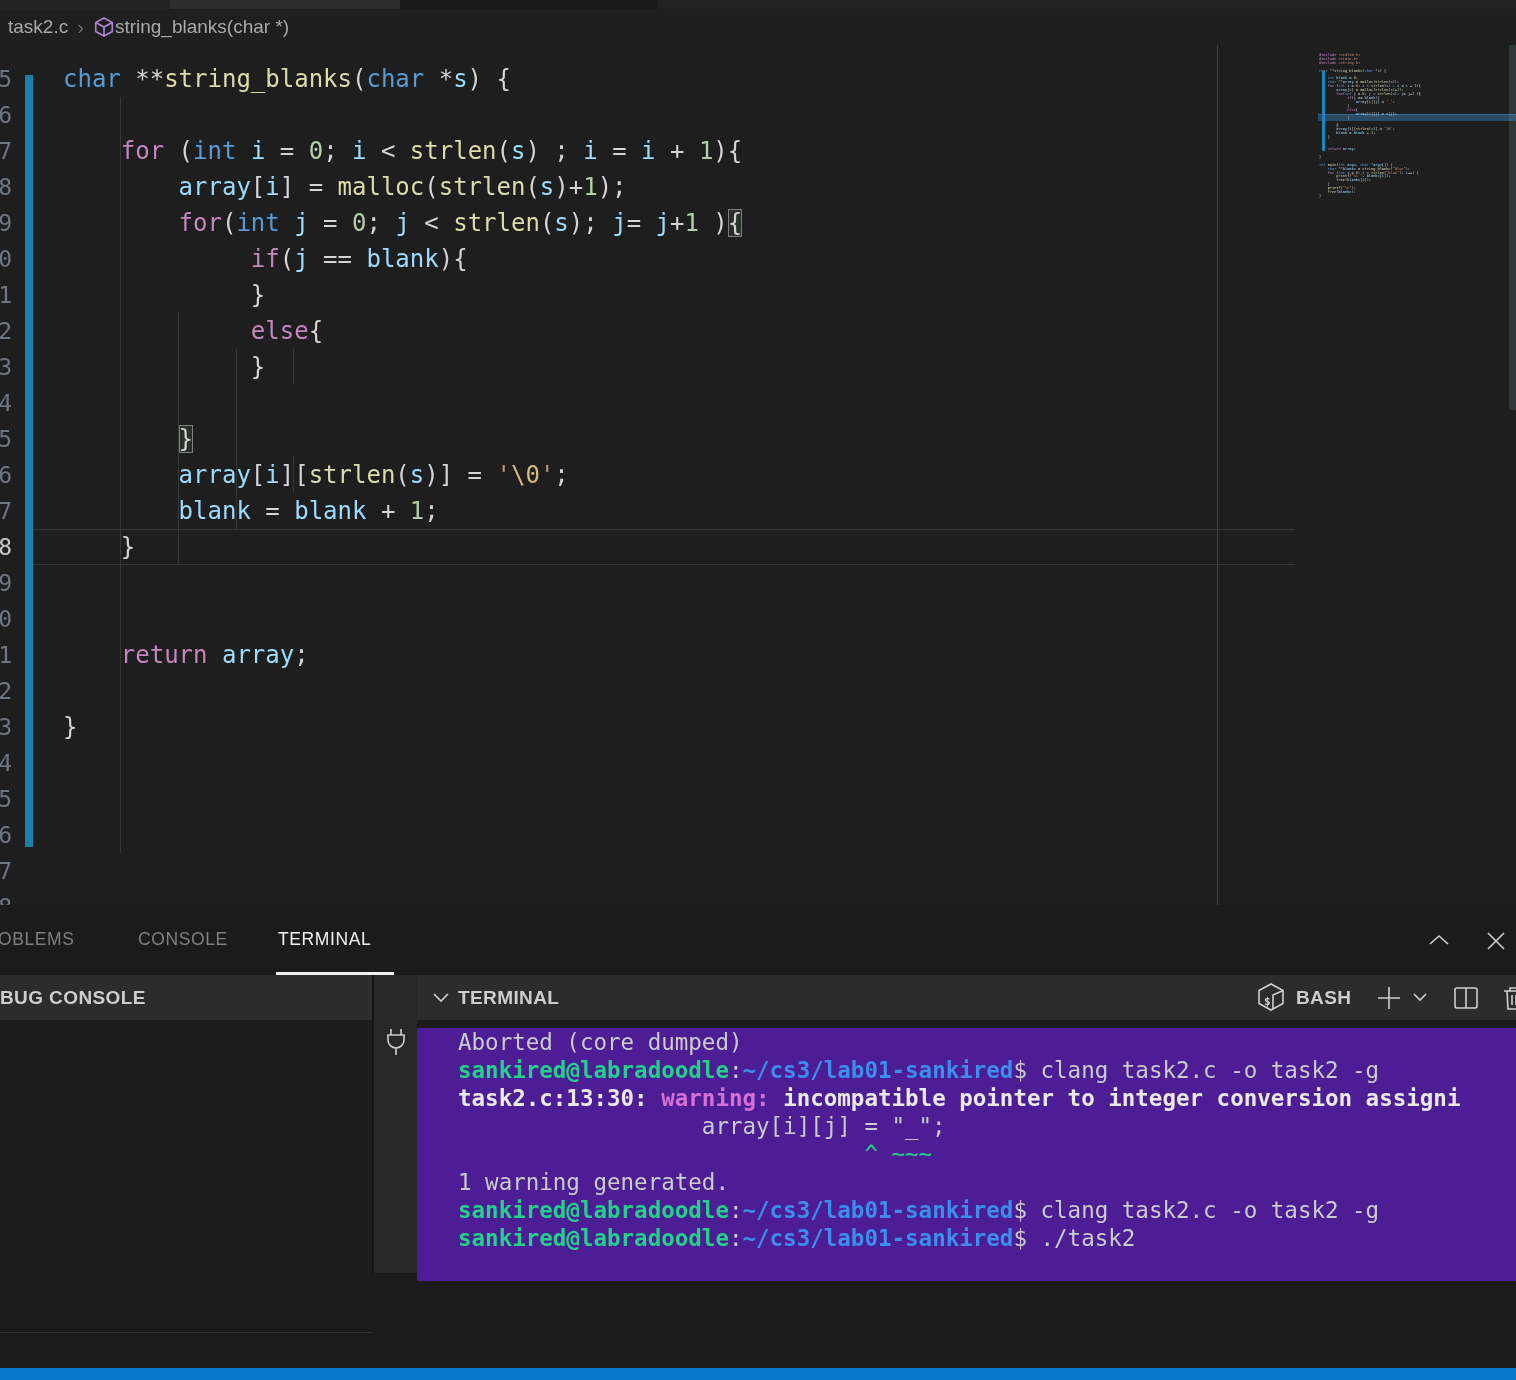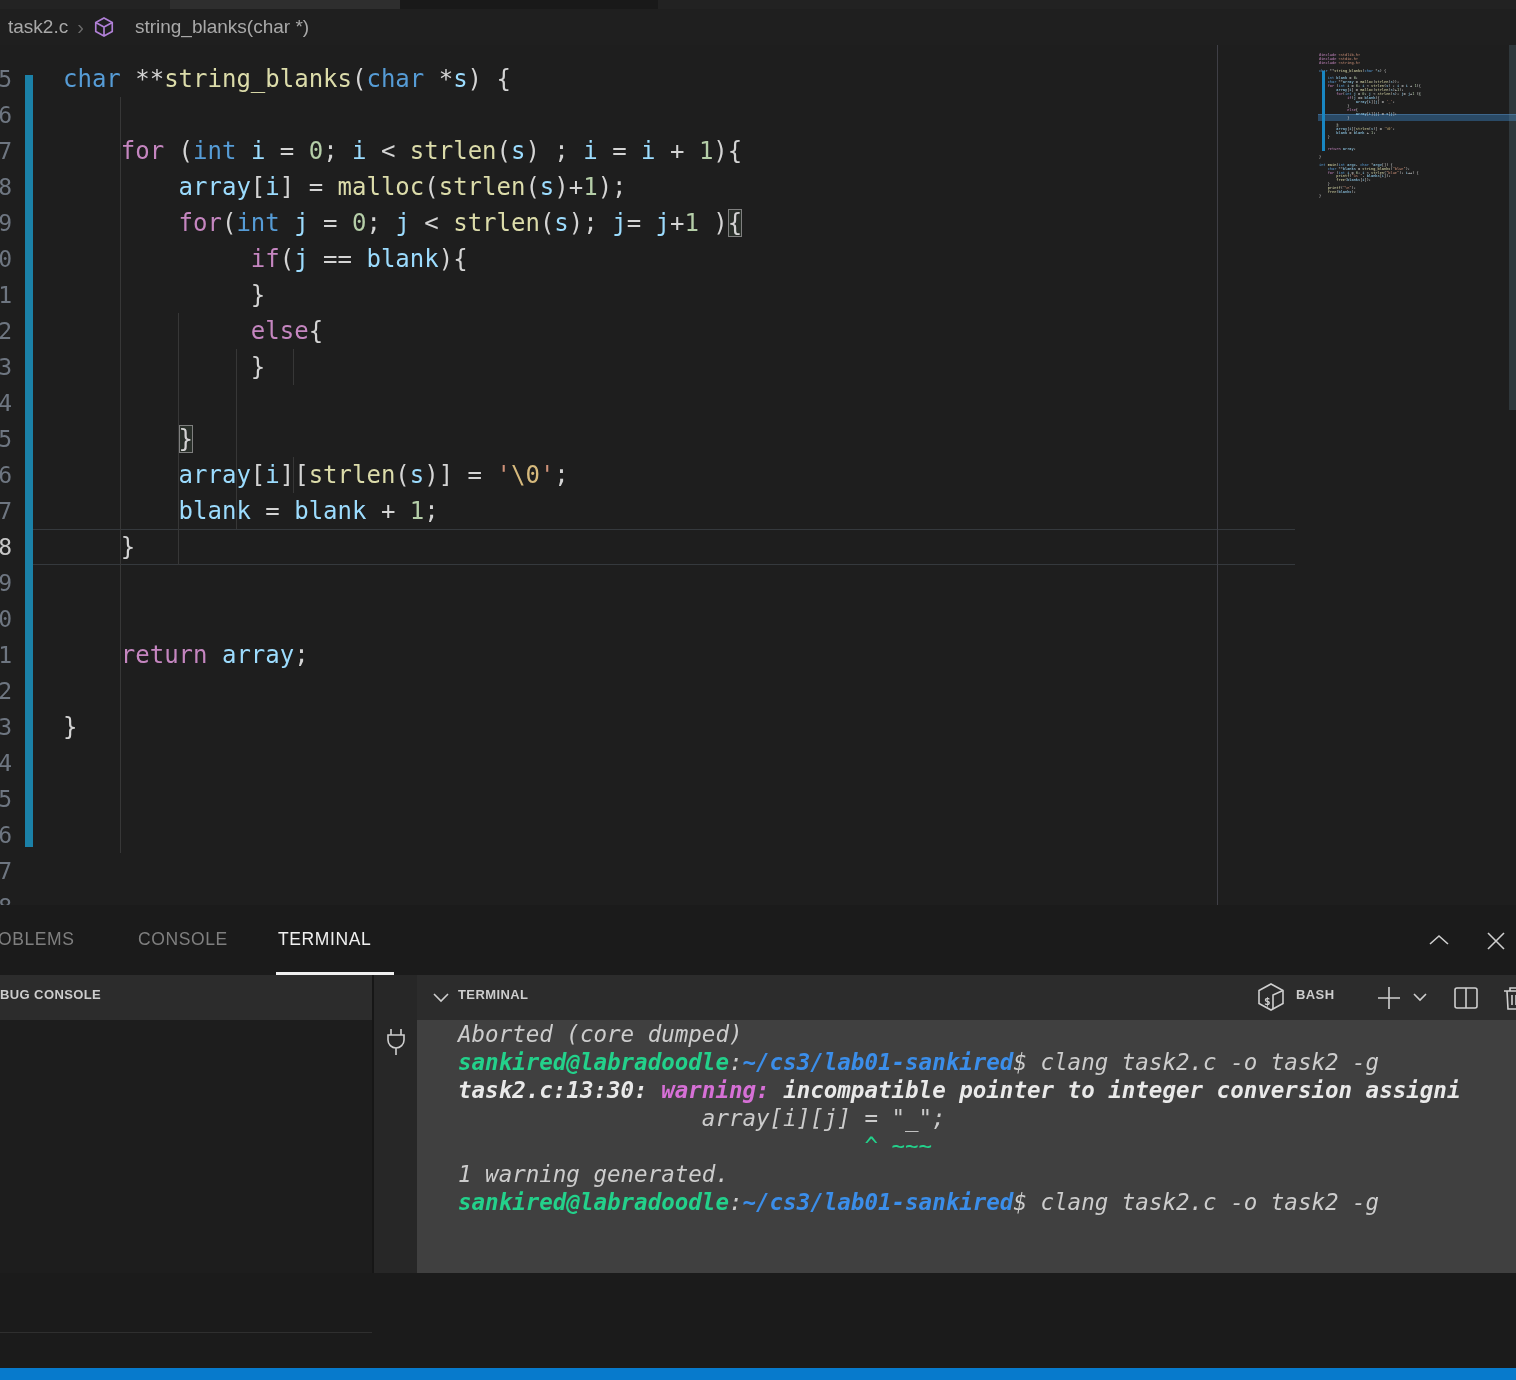--- a/index.html
+++ b/index.html
@@ -6,21 +6,21 @@
   #screen{position:relative;width:1516px;height:1380px;overflow:hidden;background:#1e1e1e;
           font-family:"Liberation Sans",sans-serif;}
   .abs{position:absolute;}
   
   #tabstrip{left:0;top:0;width:1516px;height:9px;background:#222;}
   .seg{position:absolute;top:0;height:9px;}
   
   #breadcrumb{left:0;top:9px;width:1516px;height:36px;background:#1f1f1f;display:flex;align-items:center;}
   #breadcrumb .bc-file{margin-left:8px;font-size:19px;color:#a9a9a9;}
   #breadcrumb .bc-sep{margin:0 9px;font-size:20px;color:#6b6b6b;}
-  #breadcrumb .bc-sym{margin-left:20px;font-size:19px;color:#a9a9a9;}
+  #breadcrumb .bc-sym{margin-left:0;font-size:19px;color:#a9a9a9;}
   
   #editor{left:0;top:45px;width:1516px;height:860px;background:#1e1e1e;overflow:hidden;}
   .ln{position:absolute;left:-30px;width:42px;height:36px;line-height:36px;text-align:right;
       font-family:"DejaVu Sans Mono",monospace;font-size:23px;color:#6e7681;}
   .ln.cur{color:#c6c6c6;}
   #modbar{left:25px;top:30px;width:8px;height:772px;background:#1b81a8;}
   .curline{left:33px;width:1262px;height:1px;background:#35393d;}
   .iguide{position:absolute;width:1px;background:#373737;}
   #code{left:63px;top:16px;}
   .code-line{height:36px;line-height:36px;font-family:"DejaVu Sans Mono",monospace;font-size:24px;white-space:pre;}
@@ -34,26 +34,26 @@
   #mini-bar{position:absolute;left:4px;top:18px;width:3px;height:80px;background:#1986c2;z-index:3;}
   #mini-scale{position:absolute;left:1px;top:0;transform:scale(0.15,0.109);transform-origin:0 0;width:1400px;z-index:2;}
   .mini-line{height:36px;line-height:36px;font-family:"DejaVu Sans Mono",monospace;font-size:24px;white-space:pre;}
   #mini-slider{left:1509px;top:0px;width:7px;height:365px;background:rgba(110,145,165,.22);}
   
   #panel{left:0;top:905px;width:1516px;height:463px;background:#1b1b1b;}
   .tab{position:absolute;top:24px;font-size:17.5px;letter-spacing:.6px;color:#7f7f7f;cursor:pointer;}
   .tab.active{color:#f0f0f0;}
   #tab-underline{left:276px;top:67px;width:118px;height:2.5px;background:#f0f0f0;}
   #panel-headers{left:0;top:70px;width:1516px;height:45px;background:#2c2c2c;}
-  .hdr{position:absolute;top:12px;font-size:13px;font-weight:bold;color:#cdcdcd;letter-spacing:.4px;}
+  .hdr{position:absolute;top:12px;font-size:19px;font-weight:bold;color:#cdcdcd;letter-spacing:.4px;}
   #divider{left:372px;top:70px;width:2px;height:298px;background:#161616;}
   #icon-strip{left:374px;top:70px;width:43px;height:298px;background:#272727;}
   #debug-content{left:0;top:115px;width:372px;height:253px;background:#1d1d1d;}
   #debug-hline{left:0;top:427px;width:372px;height:1px;background:#2f2f2f;}
-  #terminal{left:417px;top:115px;width:1099px;height:253px;background:#404040;overflow:hidden;font-style:italic;}
+  #terminal{left:417px;top:123px;width:1099px;height:253px;background:#4c1d95;overflow:hidden;}
   #term-lines{position:absolute;left:41px;top:0px;}
   .term-line{height:28px;line-height:28px;font-family:"DejaVu Sans Mono",monospace;font-size:22.5px;white-space:pre;color:#cccccc;}
   .t-pl{color:#cccccc}
   .t-b{color:#e9e9e9;font-weight:bold}
   .t-u{color:#23d18b;font-weight:bold}
   .t-pa{color:#3b8eea;font-weight:bold}
   .t-w{color:#d670d6;font-weight:bold}
   .t-g{color:#23d18b}
   
   #statusbar{left:0;top:1368px;width:1516px;height:12px;background:#077acc;}
@@ -262,20 +262,21 @@
 
     <div class="abs" id="terminal">
       <div id="term-lines">
           <div class="term-line"><span class="t-pl">Aborted (core dumped)</span></div>
           <div class="term-line"><span class="t-u">sankired@labradoodle</span><span class="t-pl">:</span><span class="t-pa">~/cs3/lab01-sankired</span><span class="t-pl">$ clang task2.c -o task2 -g</span></div>
           <div class="term-line"><span class="t-b">task2.c:13:30: </span><span class="t-w">warning: </span><span class="t-b">incompatible pointer to integer conversion assigni</span></div>
           <div class="term-line"><span class="t-pl">                  array[i][j] = "_";</span></div>
           <div class="term-line"><span class="t-g">                              ^ ~~~</span></div>
           <div class="term-line"><span class="t-pl">1 warning generated.</span></div>
           <div class="term-line"><span class="t-u">sankired@labradoodle</span><span class="t-pl">:</span><span class="t-pa">~/cs3/lab01-sankired</span><span class="t-pl">$ clang task2.c -o task2 -g</span></div>
+          <div class="term-line"><span class="t-u">sankired@labradoodle</span><span class="t-pl">:</span><span class="t-pa">~/cs3/lab01-sankired</span><span class="t-pl">$ ./task2</span></div>
           <div class="term-line"></div>
         </div>
     </div>
   </div>
 
   <div class="abs" id="statusbar"></div>
 
 </div>
 
 </body></html>

